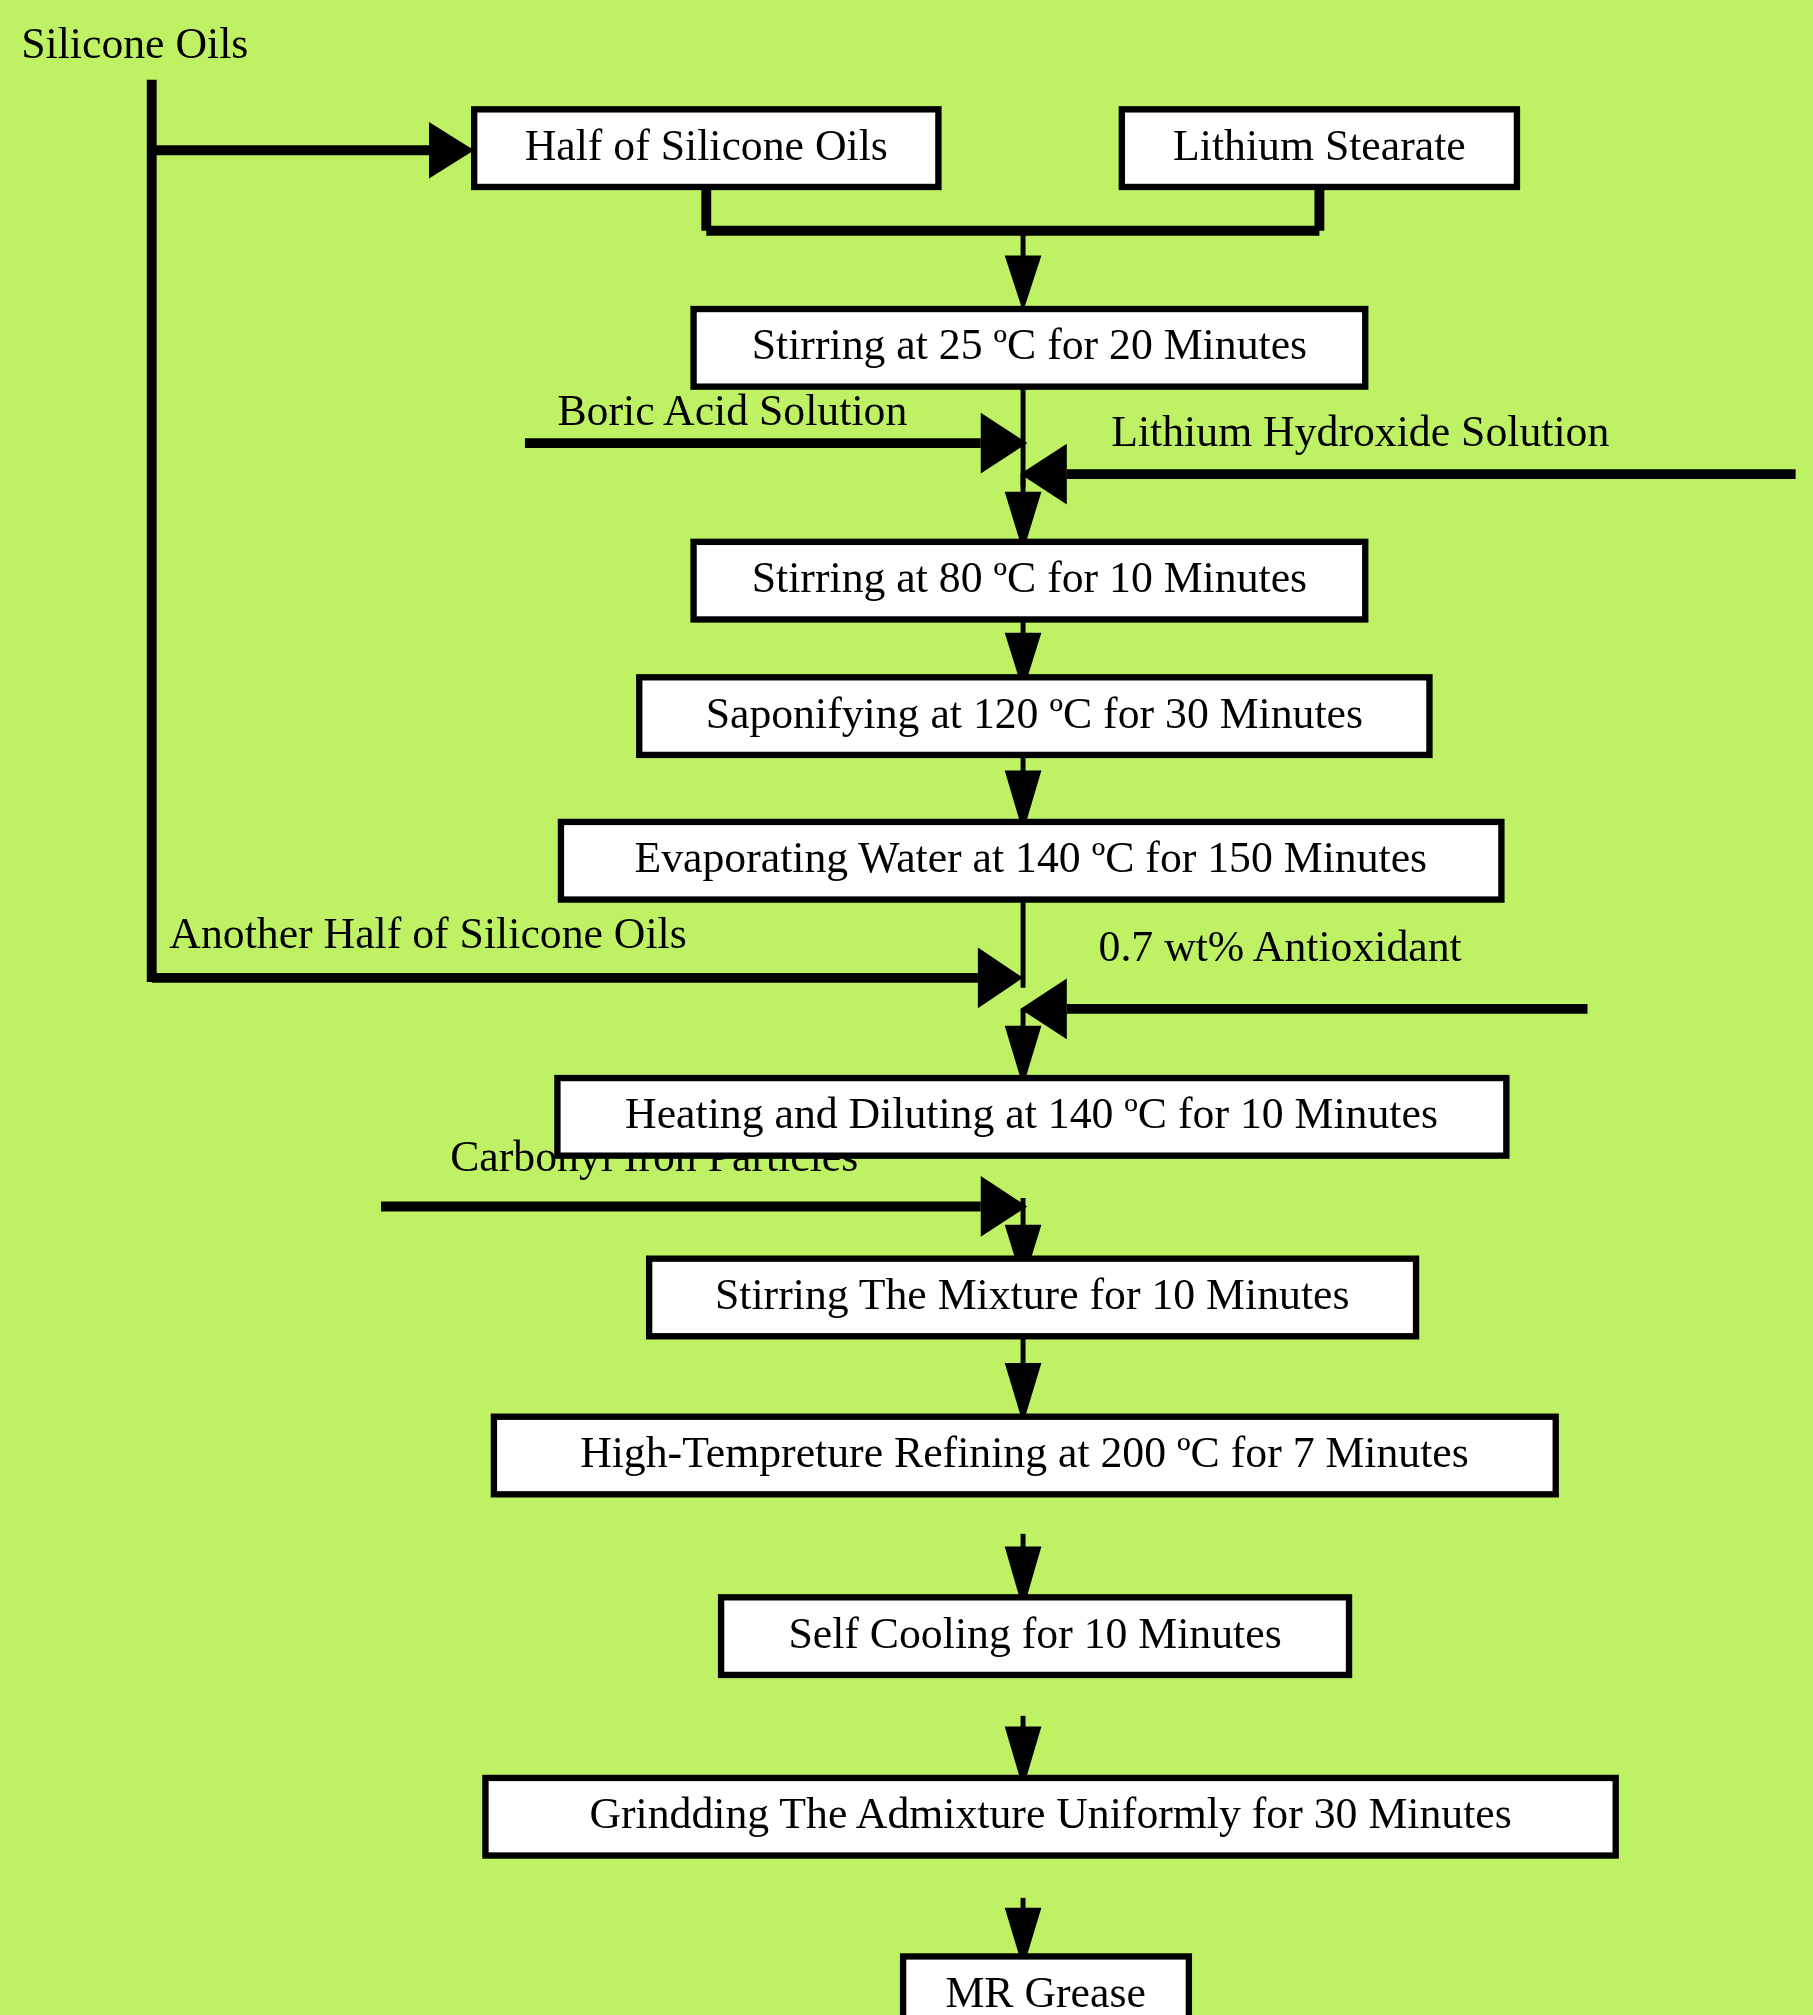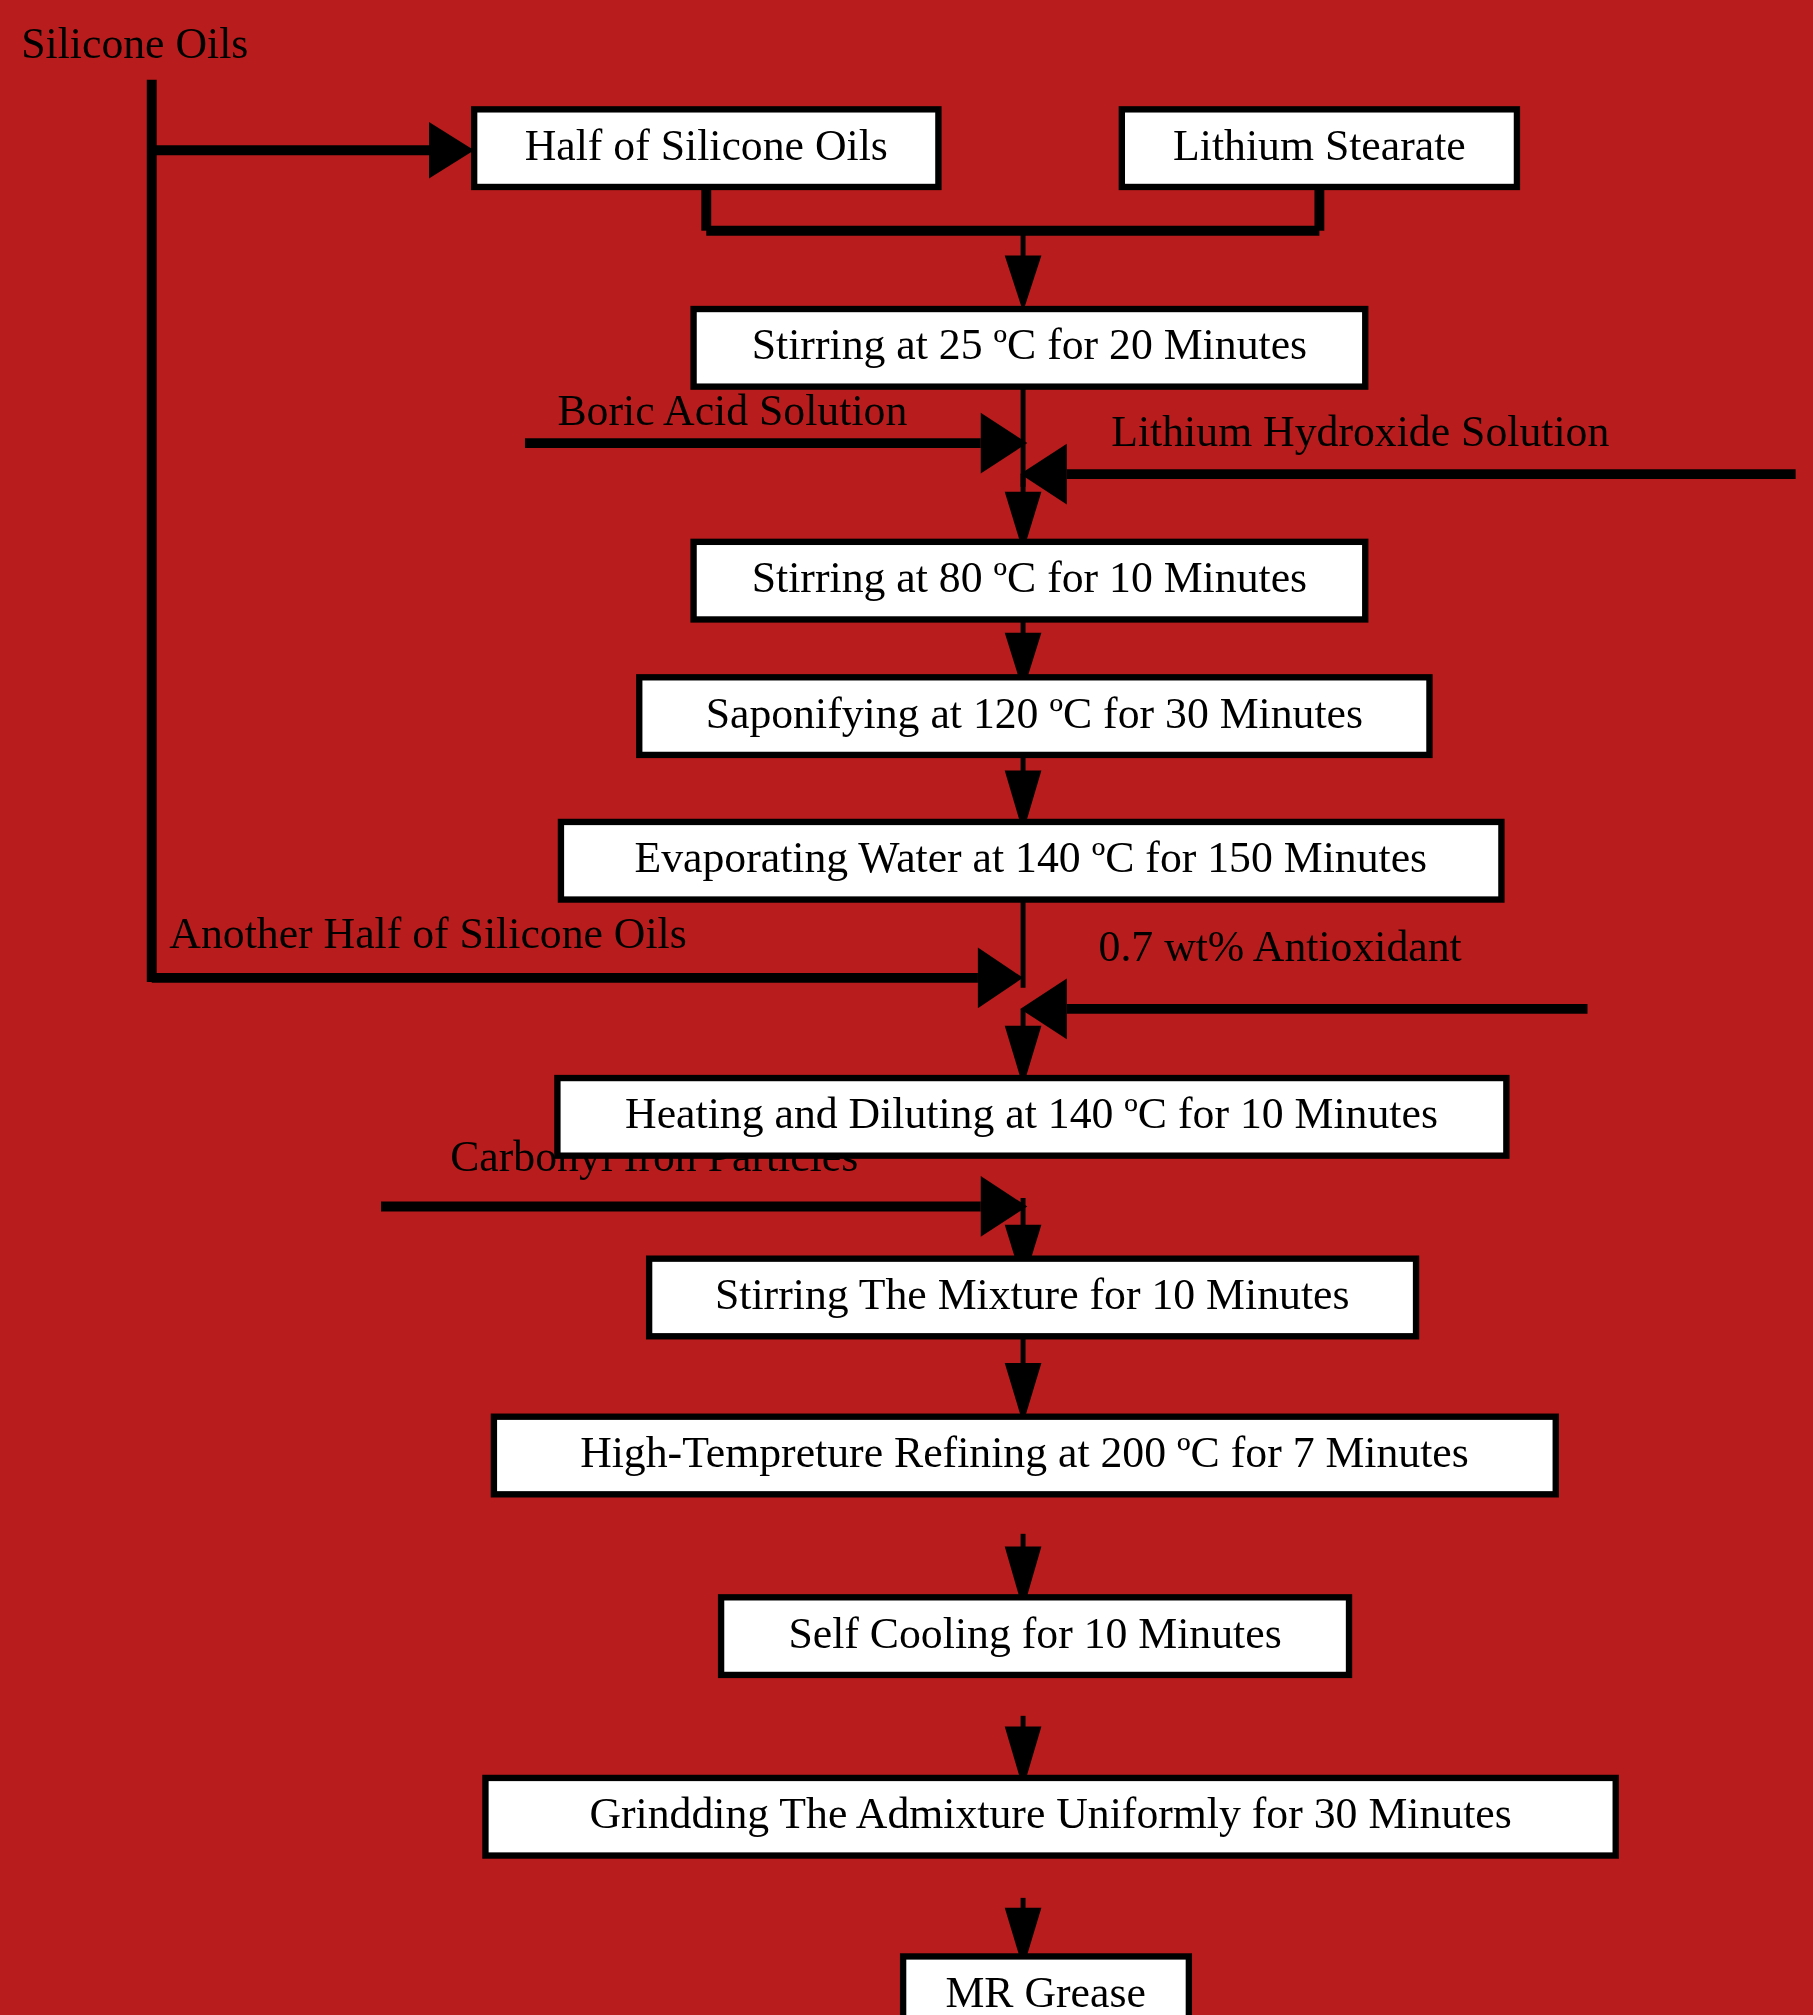--- a/index.html
+++ b/index.html
@@ -8,21 +8,21 @@
     padding: 0;
     background: #ffffff;
   }
   body {
     font-family: "Liberation Serif", "DejaVu Serif", serif;
   }
   #flow-root {
     position: relative;
     width: 1814px;
     height: 2015px;
-    background: #b91c1c;
+    background: #bef264;
     overflow: hidden;
   }
   svg#flow-svg {
     position: absolute;
     left: 0;
     top: 0;
     width: 1814px;
     height: 2015px;
     display: block;
   }

